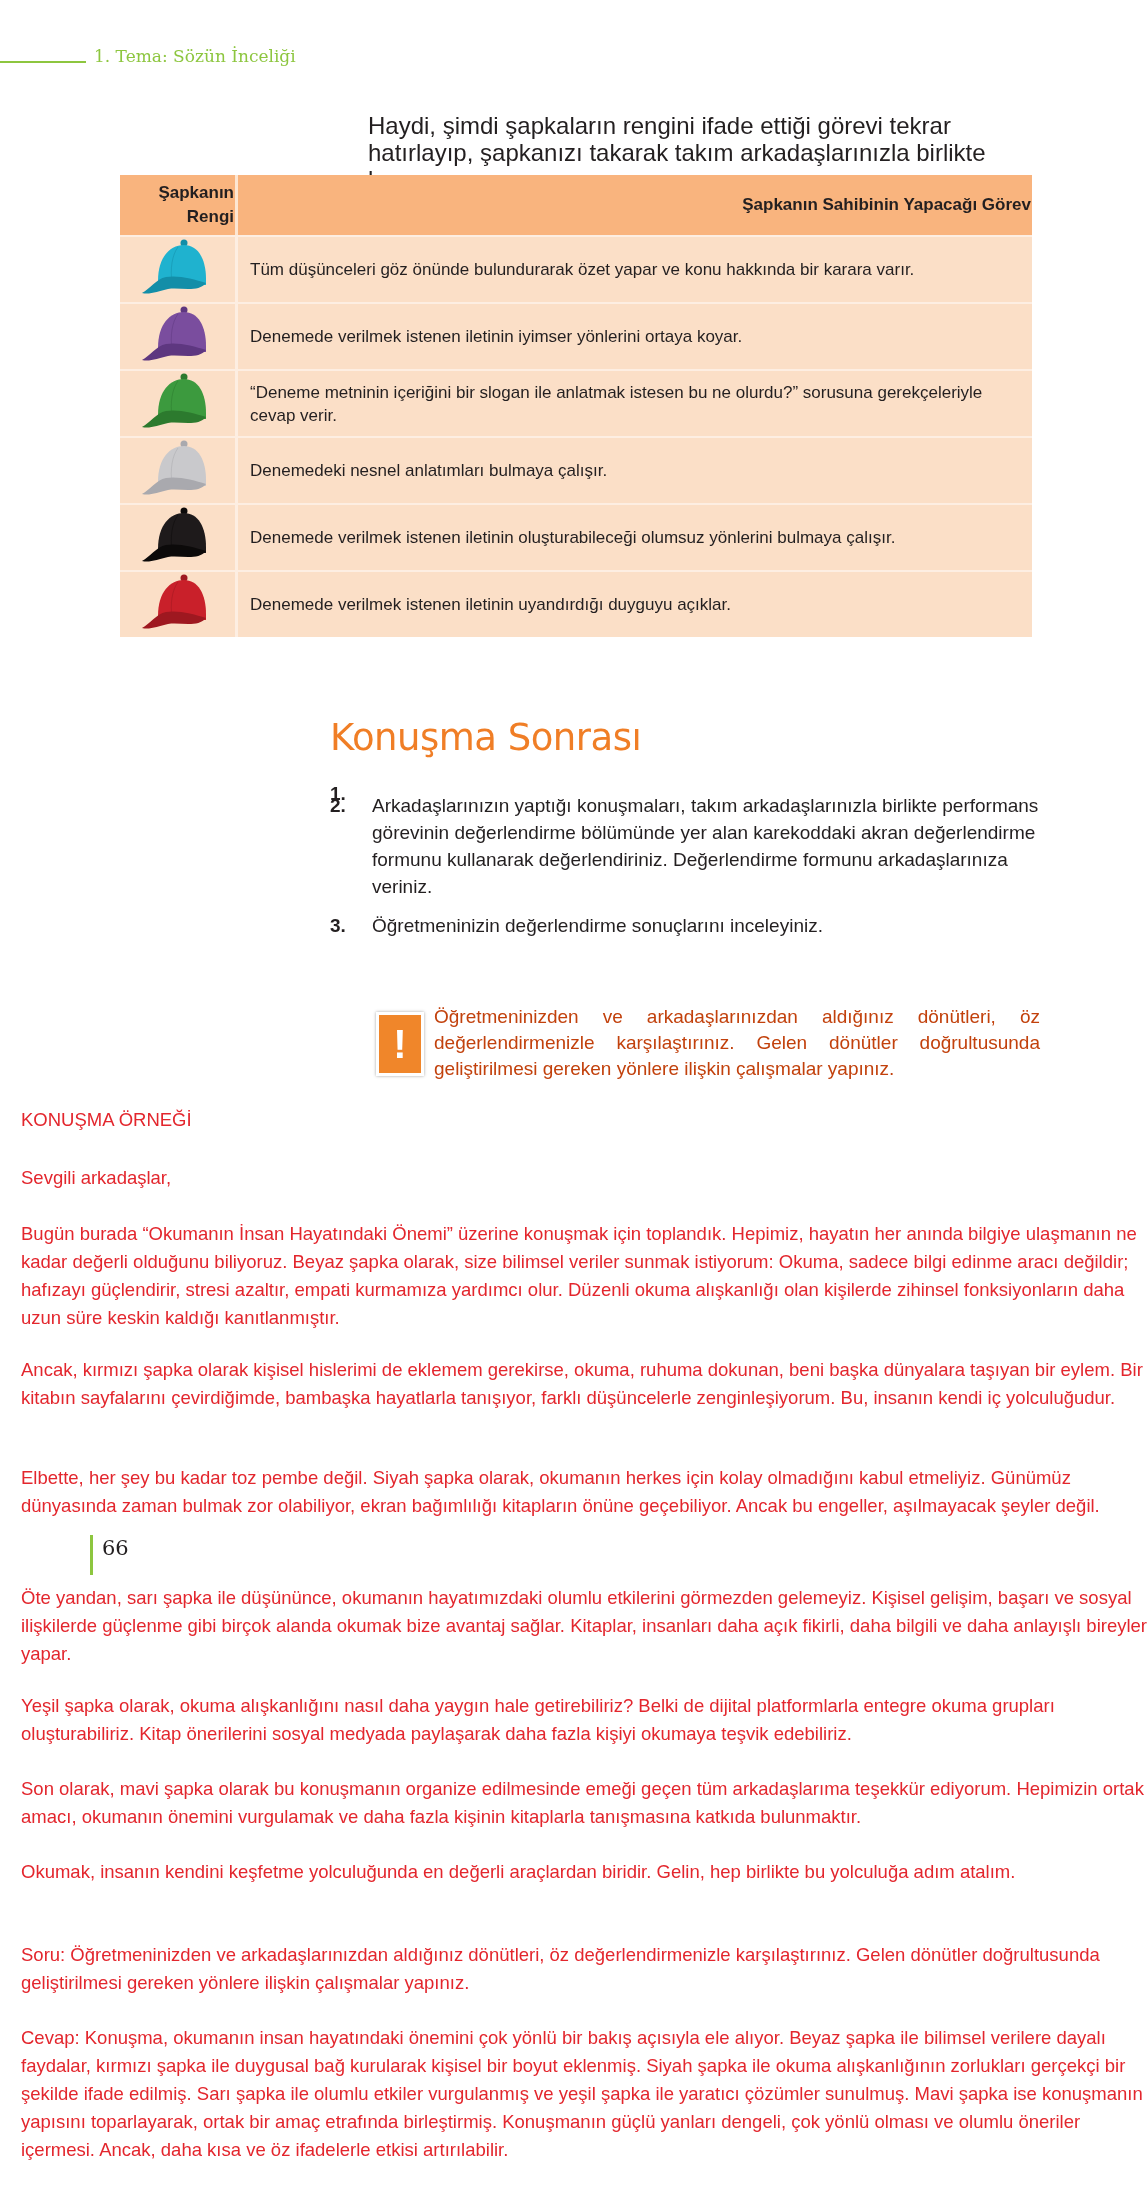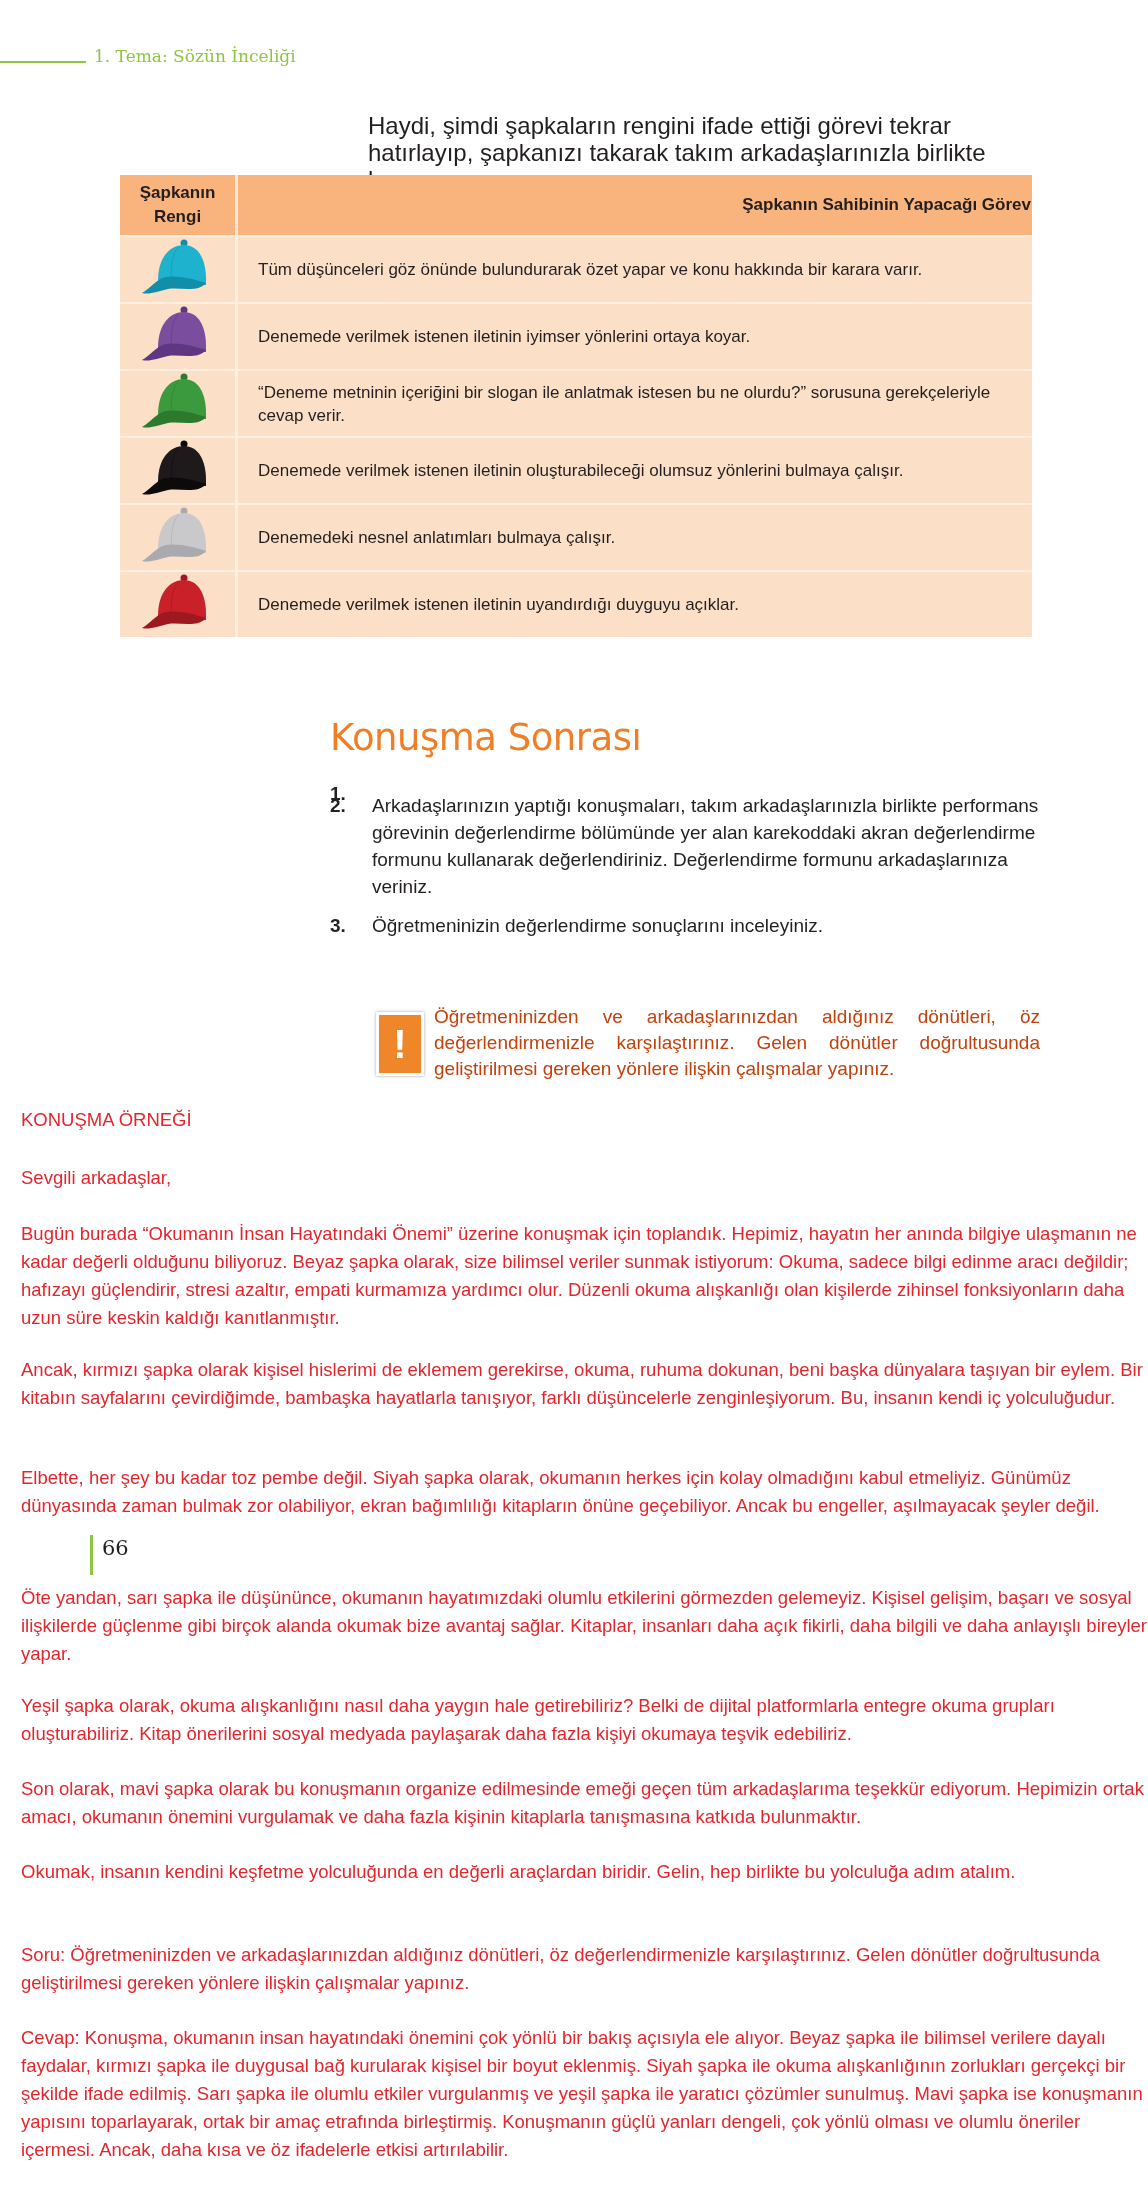--- a/index.html
+++ b/index.html
@@ -8,25 +8,25 @@
 
   
   .hdr-line { left: 0; top: 61px; width: 86px; height: 2px; background: #8dc63f; }
   .hdr-title { left: 94px; top: 46px; font-family: "DejaVu Serif", serif; font-size: 17px; color: #8dc63f; white-space: nowrap; }
 
   .intro { left: 368px; top: 112px; width: 670px; font-family: "Liberation Sans", sans-serif; font-size: 24px; line-height: 27px; color: #231f20; }
 
   
   .tbl { left: 120px; top: 175px; width: 912px; border-collapse: separate; border-spacing: 0; }
   .tbl .th-l, .tbl .th-r { background: #f9b47e; color: #231f20; font-weight: bold; font-size: 17px; }
-  .tbl .th-l { width: 113px; height: 58px; text-align: center; line-height: 24px; border-right: 3px solid #fde6d2; }
+  .tbl .th-l { width: 113px; height: 58px; text-align: right; line-height: 24px; border-right: 3px solid #fde6d2; }
   .tbl .th-r { text-align: right; }
   .tbl td { background: #fbdfc7; font-size: 17px; color: #231f20; border-top: 2px solid #fdeee2; }
   .tbl td.hat { width: 113px; text-align: center; border-right: 3px solid #fdeee2; padding: 0; }
-  .tbl td.task { padding: 0 20px; line-height: 23px; }
+  .tbl td.task { padding: 0 12px; line-height: 23px; }
   .tbl tr.r { height: 65px; }
 
   
   .sec-title { left: 330px; top: 716px; font-size: 37px; color: #f07e26; font-family: "DejaVu Sans", sans-serif; letter-spacing: -0.5px; }
   .ol { left: 330px; top: 780px; width: 710px; font-size: 19px; line-height: 27px; color: #231f20; }
   .ol .item { position: relative; padding-left: 42px; margin-bottom: 12px; }
   .ol .num { position: absolute; left: 0; top: 0; font-weight: bold; }
   .note { left: 376px; top: 1004px; width: 664px; }
   .note-icon { position: absolute; left: 0; top: 8px; width: 42px; height: 58px; background: #f0862a; border: 3px solid #fff; box-shadow: 0 0 3px rgba(0,0,0,0.35); color: #fff; font-weight: bold; font-size: 40px; text-align: center; line-height: 58px; }
   .note-text { position: absolute; left: 58px; top: 0; width: 606px; font-size: 19px; line-height: 26px; color: #c2410c; text-align: justify; }
@@ -80,35 +80,35 @@
         <td class="hat"><span><svg width="80" height="60" viewBox="0 0 80 60">
               <circle cx="46" cy="6" r="3.5" fill="#2c7a2e"></circle>
               <path d="M20 44 C20 20 32 8 46 8 C60 8 68 22 68 42 L68 48 L30 48 Z" fill="#3c9a3e"></path>
               <path d="M40 10 C34 18 32 32 34 46" stroke="#2c7a2e" stroke-width="1" fill="none" opacity="0.5"></path>
               <path d="M4 56 C12 52 18 42 28 40 C40 38 56 42 68 46 C60 56 42 50 30 52 C20 54 12 58 4 56 Z" fill="#2c7a2e"></path>
             </svg></span></td>
         <td class="task">“Deneme metninin içeriğini bir slogan ile anlatmak istesen bu ne olurdu?” sorusuna gerekçeleriyle cevap verir.</td>
       </tr>
       <tr class="r">
         <td class="hat"><span><svg width="80" height="60" viewBox="0 0 80 60">
+              <circle cx="46" cy="6" r="3.5" fill="#a9a9ae"></circle>
+              <path d="M20 44 C20 20 32 8 46 8 C60 8 68 22 68 42 L68 48 L30 48 Z" fill="#c9c9cc"></path>
+              <path d="M40 10 C34 18 32 32 34 46" stroke="#a9a9ae" stroke-width="1" fill="none" opacity="0.5"></path>
+              <path d="M4 56 C12 52 18 42 28 40 C40 38 56 42 68 46 C60 56 42 50 30 52 C20 54 12 58 4 56 Z" fill="#a9a9ae"></path>
+            </svg></span></td>
+        <td class="task">Denemedeki nesnel anlatımları bulmaya çalışır.</td>
+      </tr>
+      <tr class="r">
+        <td class="hat"><span><svg width="80" height="60" viewBox="0 0 80 60">
               <circle cx="46" cy="6" r="3.5" fill="#0c0a0a"></circle>
               <path d="M20 44 C20 20 32 8 46 8 C60 8 68 22 68 42 L68 48 L30 48 Z" fill="#1e1a1b"></path>
               <path d="M40 10 C34 18 32 32 34 46" stroke="#0c0a0a" stroke-width="1" fill="none" opacity="0.5"></path>
               <path d="M4 56 C12 52 18 42 28 40 C40 38 56 42 68 46 C60 56 42 50 30 52 C20 54 12 58 4 56 Z" fill="#0c0a0a"></path>
             </svg></span></td>
         <td class="task">Denemede verilmek istenen iletinin oluşturabileceği olumsuz yönlerini bulmaya çalışır.</td>
-      </tr>
-      <tr class="r">
-        <td class="hat"><span><svg width="80" height="60" viewBox="0 0 80 60">
-              <circle cx="46" cy="6" r="3.5" fill="#a9a9ae"></circle>
-              <path d="M20 44 C20 20 32 8 46 8 C60 8 68 22 68 42 L68 48 L30 48 Z" fill="#c9c9cc"></path>
-              <path d="M40 10 C34 18 32 32 34 46" stroke="#a9a9ae" stroke-width="1" fill="none" opacity="0.5"></path>
-              <path d="M4 56 C12 52 18 42 28 40 C40 38 56 42 68 46 C60 56 42 50 30 52 C20 54 12 58 4 56 Z" fill="#a9a9ae"></path>
-            </svg></span></td>
-        <td class="task">Denemedeki nesnel anlatımları bulmaya çalışır.</td>
       </tr>
       <tr class="r">
         <td class="hat"><span><svg width="80" height="60" viewBox="0 0 80 60">
               <circle cx="46" cy="6" r="3.5" fill="#9e1820"></circle>
               <path d="M20 44 C20 20 32 8 46 8 C60 8 68 22 68 42 L68 48 L30 48 Z" fill="#c9202a"></path>
               <path d="M40 10 C34 18 32 32 34 46" stroke="#9e1820" stroke-width="1" fill="none" opacity="0.5"></path>
               <path d="M4 56 C12 52 18 42 28 40 C40 38 56 42 68 46 C60 56 42 50 30 52 C20 54 12 58 4 56 Z" fill="#9e1820"></path>
             </svg></span></td>
         <td class="task">Denemede verilmek istenen iletinin uyandırdığı duyguyu açıklar.</td>
       </tr>

